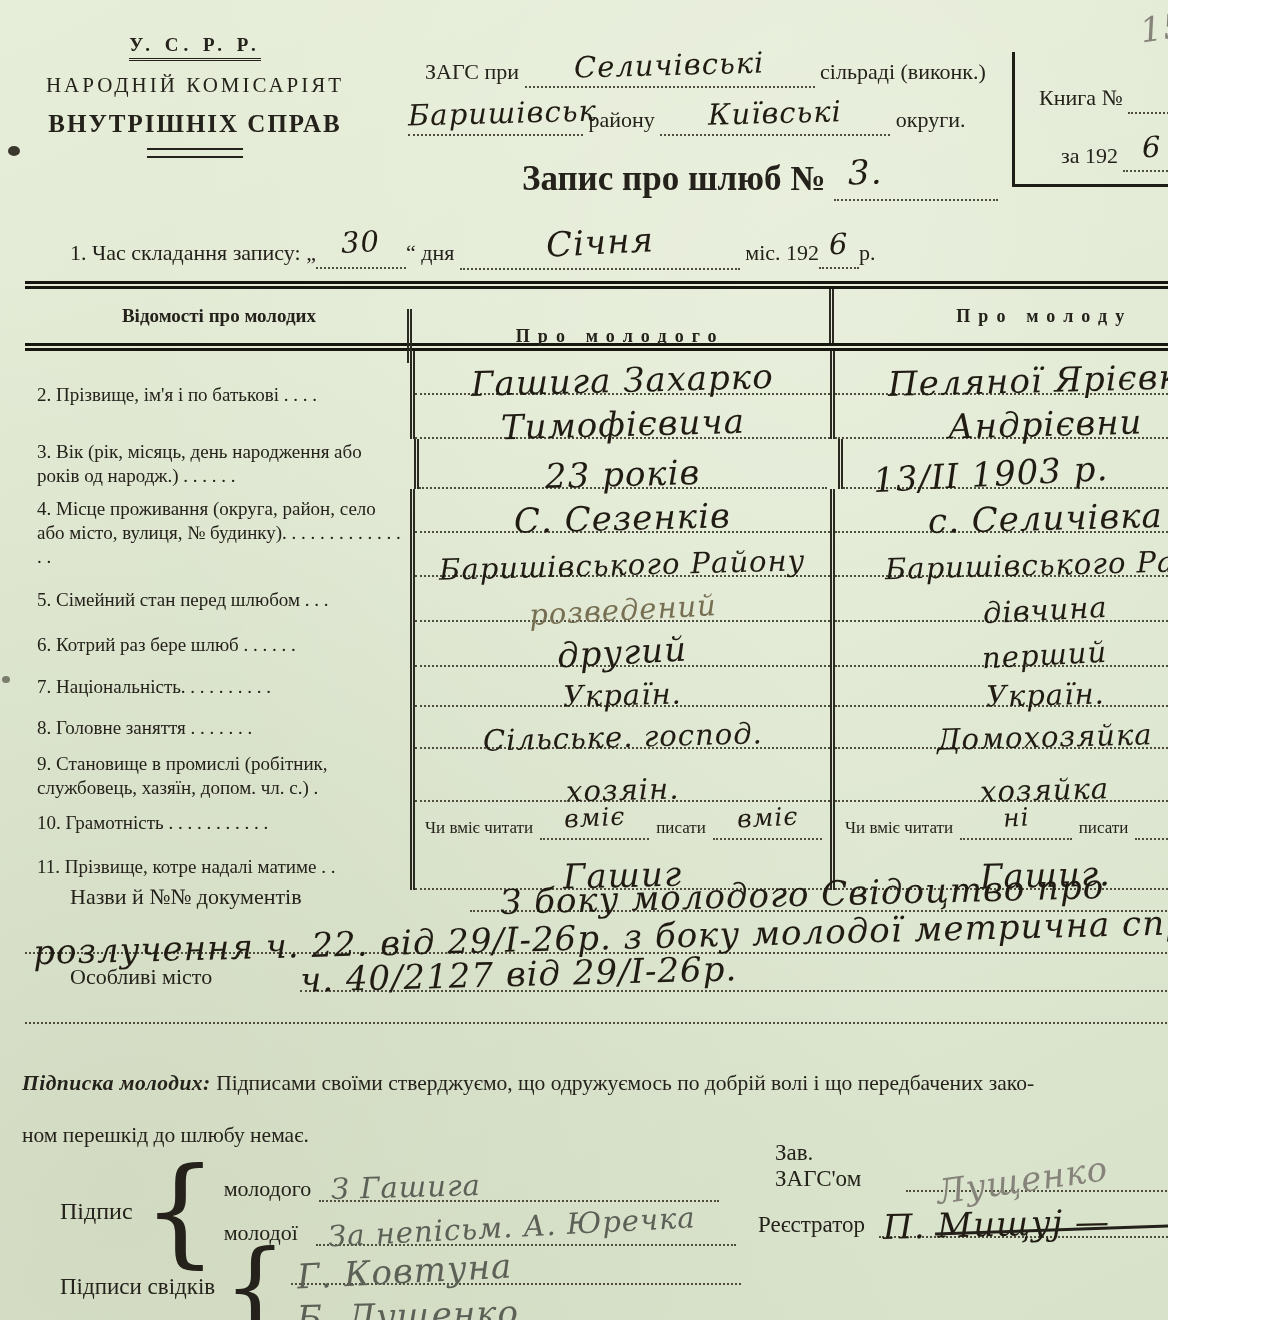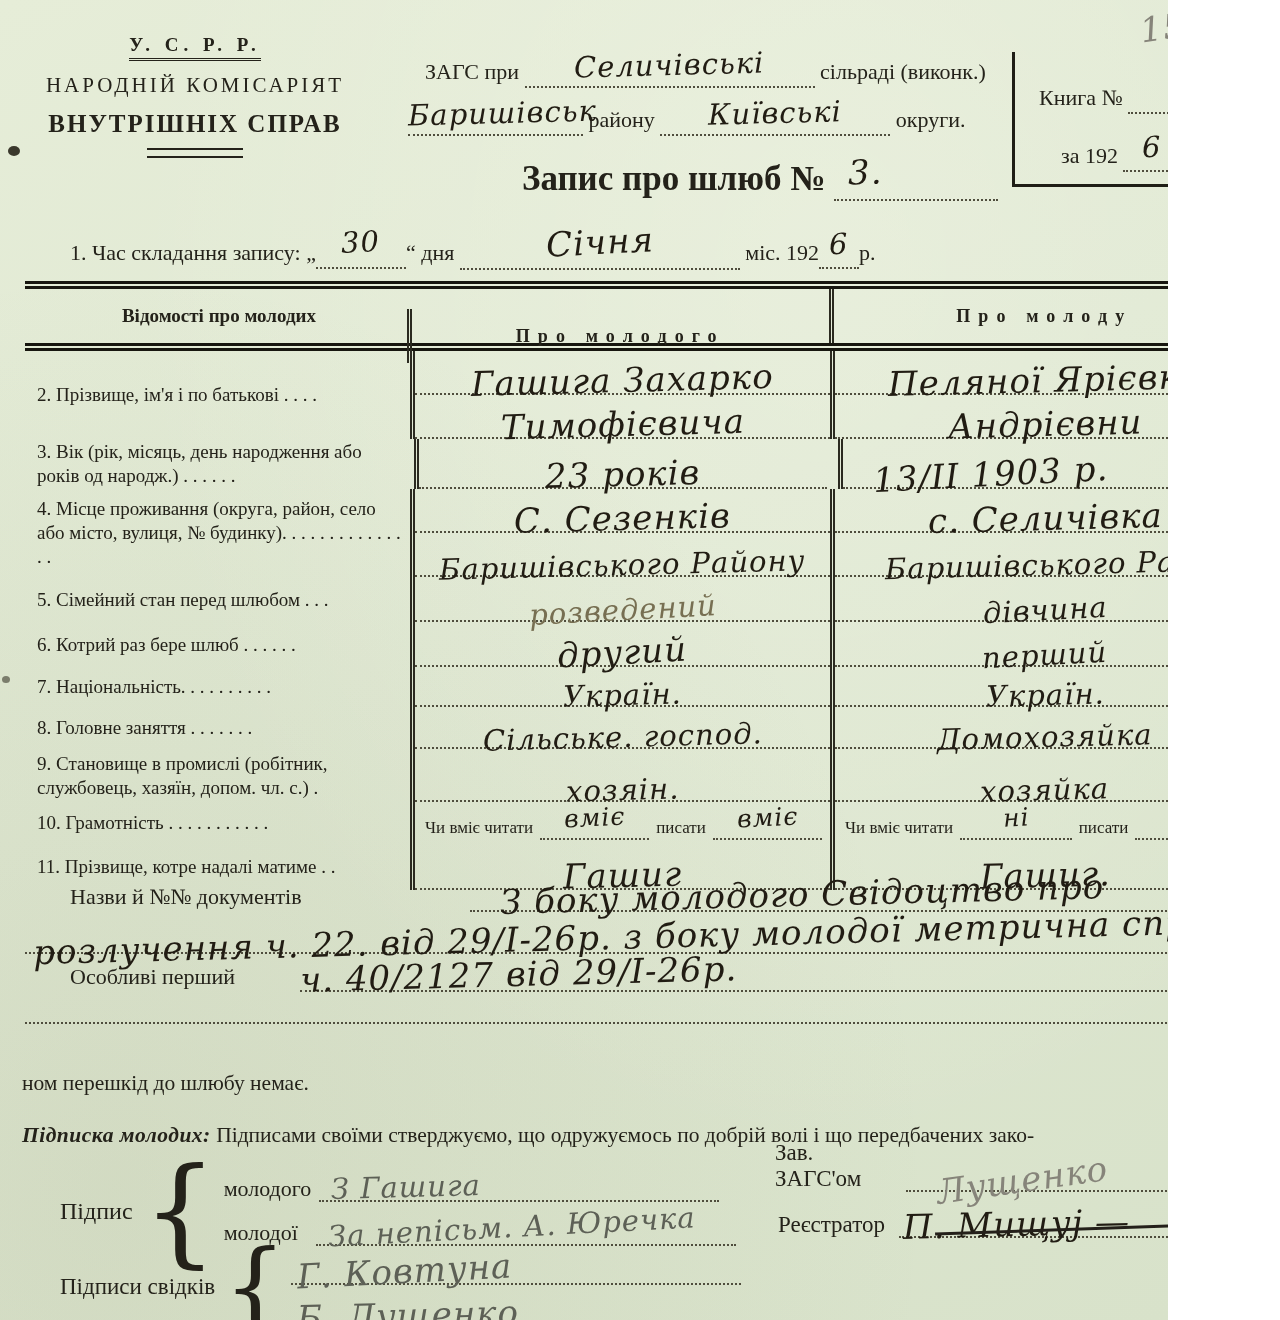--- a/index.html
+++ b/index.html
@@ -290,29 +290,29 @@
     </div>
   </div>
 
   <div class="abs docs-label">Назви й №№ документів</div>
   <div class="abs docline1">
     <span class="hw hw-xl r-1" style="position:absolute; left:30px; bottom:-4px;">З боку молодого  Свідоцтво про</span>
   </div>
   <div class="abs docline2">
     <span class="hw hw-xl r-1" style="position:absolute; left:8px; bottom:-4px;">розлучення ч. 22. від 29/І-26р. з боку молодої метрична справка</span>
   </div>
-  <div class="abs notes-label">Особливі перший</div>
+  <div class="abs notes-label">Особливі місто</div>
   <div class="abs docline3">
     <span class="hw hw-xl r-1" style="position:absolute; left:0px; bottom:-4px;">ч. 40/2127 від 29/І-26р.</span>
   </div>
   <div class="abs emptyline"></div>
 
   <div class="abs decl">
+    <div><span class="lead">Підписка молодих:</span> <span>Підписами своїми стверджуємо, що одружуємось по добрій волі і що передбачених зако-</span></div>
     <div>ном перешкід до шлюбу немає.</div>
-    <div><span class="lead">Підписка молодих:</span> <span>Підписами своїми стверджуємо, що одружуємось по добрій волі і що передбачених зако-</span></div>
   </div>
 
   <div class="abs" style="left:60px; top:1142px; display:flex; align-items:center;">
     <span class="sig-label" style="font-size:24px;">Підпис</span>
     <span class="brace" style="font-size:118px; margin:0 6px 0 10px;">{</span>
     <div>
       <div style="display:flex; align-items:flex-end; margin-bottom:18px;">
         <span class="sig-label">молодого</span>
         <span class="sigline" style="width:400px; margin-left:8px;">
             <span class="sig-hw hw hw-lg grayink r-1">З Гашига</span>
@@ -339,21 +339,21 @@
       </div>
     </div>
   </div>
 
   <div class="abs" style="left:775px; top:1140px; display:flex; align-items:flex-end;">
     <span class="sig-label" style="font-size:23px;">Зав. ЗАГС'ом</span>
     <span class="sigline" style="width:300px; margin-left:14px;">
         <span class="sig-hw hw hw-xl pencil r-3" style="bottom:-10px; left:30px;">Лущенко</span>
       </span>
   </div>
-  <div class="abs" style="left:778px; top:1212px; display:flex; ">
+  <div class="abs" style="left:758px; top:1212px; display:flex; ">
     <span class="sig-label" style="font-size:23px;">Реєстратор</span>
     <span class="sigline" style="width:300px; margin-left:14px;">
         <span class="sig-hw hw hw-xl r-1" style="bottom:-8px; left:4px;">П. Мищуј —</span>
       </span>
   </div>
   <div class="penstroke" style="left:935px; top:1228px; width:260px;"></div>
 
 </div>
 
 </body></html>

